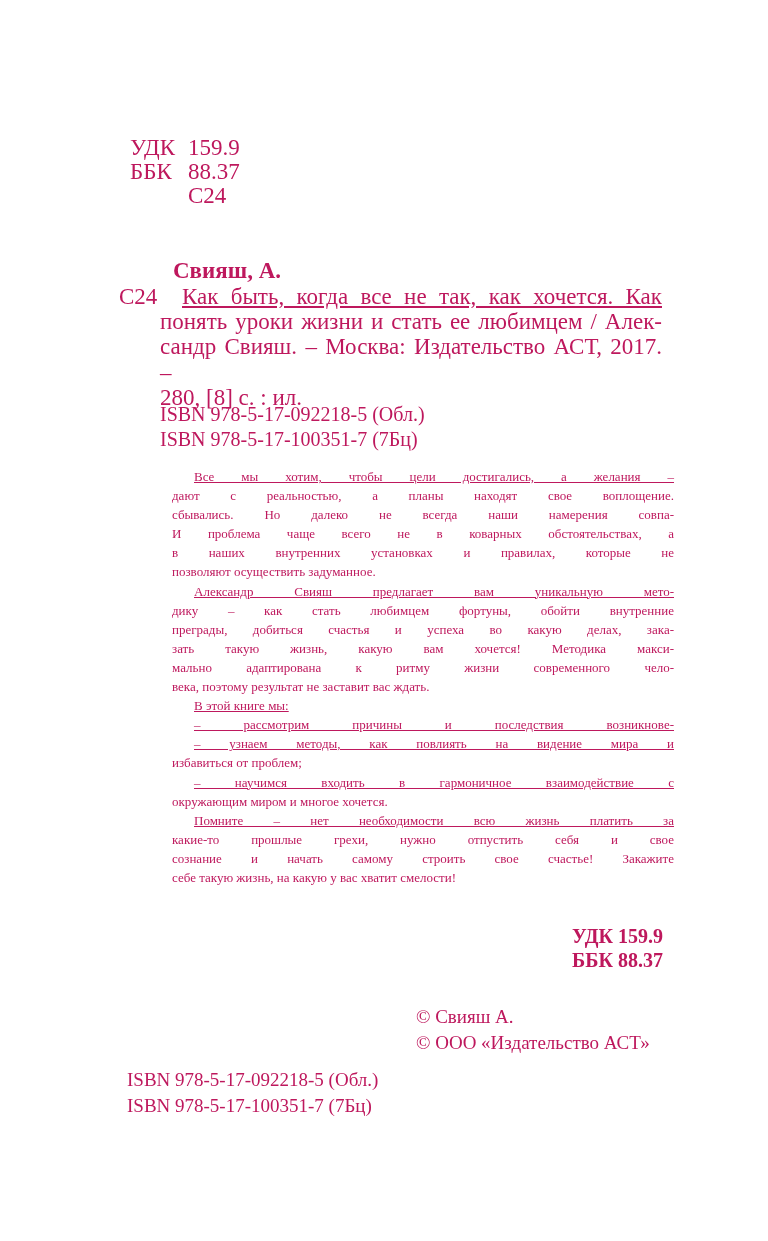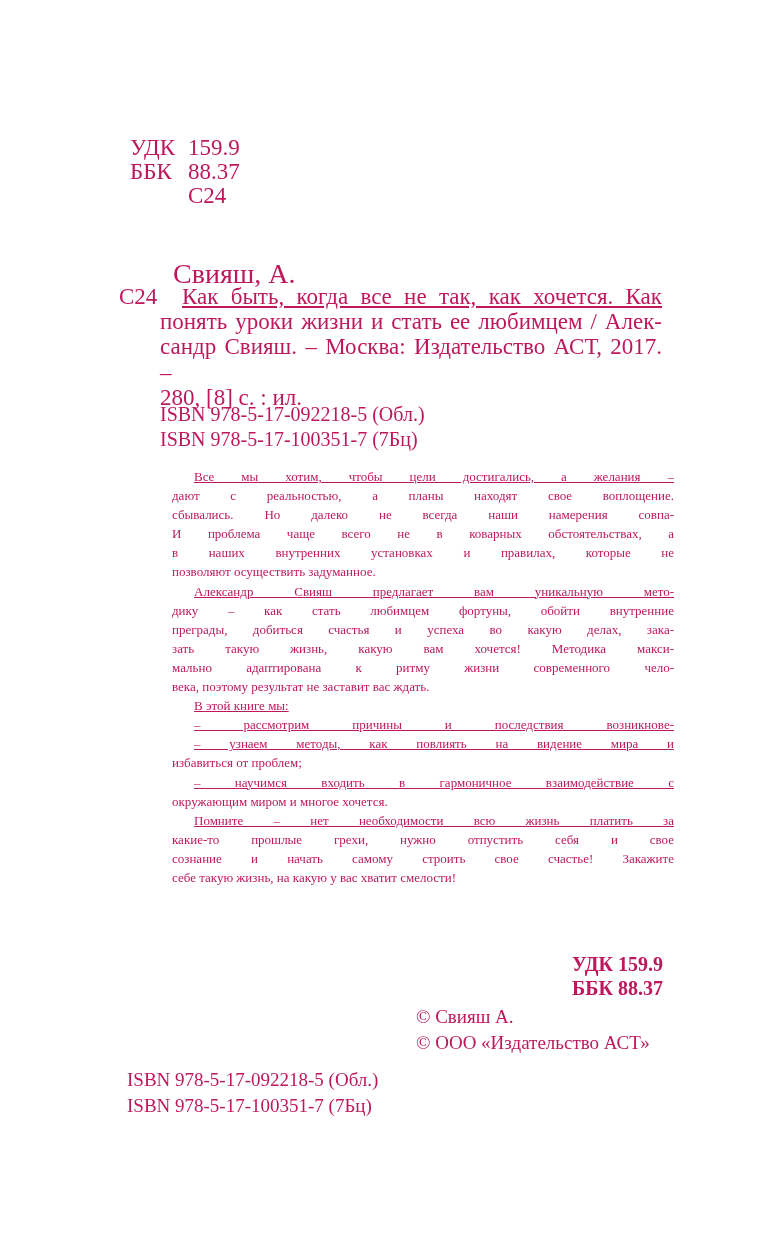--- a/index.html
+++ b/index.html
@@ -10,35 +10,35 @@
     background:#ffffff;
     color:#be185d;
     font-family:"Liberation Serif","DejaVu Serif",serif;
     overflow:hidden;
   }
   
   .codes { position:absolute; left:130px; top:136px; font-size:23px; line-height:24px; }
   .codes .row { display:flex; }
   .codes .lbl { width:58px; }
   
-  .author { position:absolute; left:173px; top:258px; font-size:28px; font-weight:normal; }
+  .author { position:absolute; left:173px; top:258px; font-size:23px; font-weight:bold; }
   
   .entry-code { position:absolute; left:119px; top:284px; font-size:23px; }
   
   .bib { position:absolute; left:160px; top:284px; width:502px; font-size:23px; line-height:25.2px; }
   
   .isbn-top { position:absolute; left:160px; top:402px; font-size:20px; line-height:25px; }
   
   .annotation { position:absolute; left:144px; top:467px; width:502px; font-size:13px; line-height:19.1px;margin-left:28px; }
   
   .jl { text-align:justify; text-align-last:justify; }
   .ll { text-align:left; }
   .ind { padding-left:22px;text-decoration:underline; }
   
-  .udk-right { position:absolute; right:105px; top:952px; font-size:20px; line-height:24px; font-weight:bold; text-align:right;margin-left:36px; }
+  .udk-right { position:absolute; right:105px; top:924px; font-size:20px; line-height:24px; font-weight:bold; text-align:right;margin-left:36px; }
   
   .footer-isbn { position:absolute; left:127px; top:1067px; font-size:19px; line-height:25.5px; }
   .footer-copy { position:absolute; left:408px; top:1004px; font-size:19px; line-height:25.5px;margin-left:8px; }
 </style>
 </head>
 <body>
 
 <div class="page">
 
   <div class="codes">

